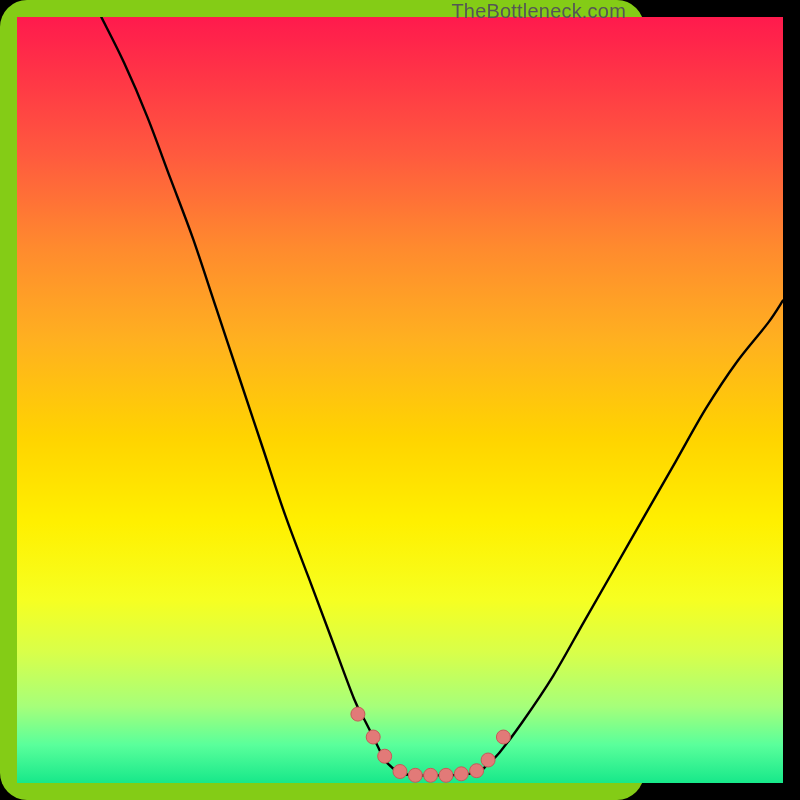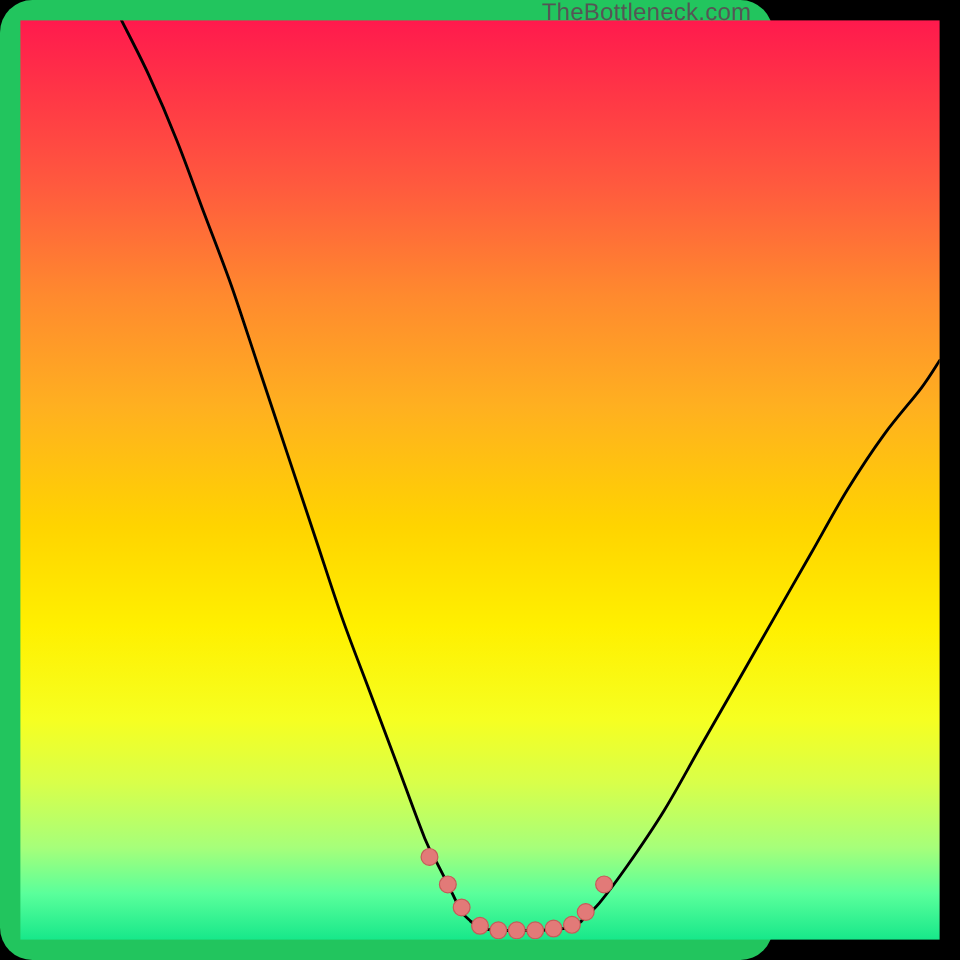--- a/index.html
+++ b/index.html
@@ -10,21 +10,21 @@
     overflow: hidden;
     background: #000;
     font-family: Arial, Helvetica, sans-serif;
   }
   .frame {
     position: absolute;
     left: 0;
     top: 0;
     width: 644px;
     height: 800px;
-    background: #22c55e;
+    background: #84cc16;
     border-radius: 27px;
   }
   .plot {
     position: absolute;
     left: 17px;
     top: 17px;
     width: 766px;
     height: 766px;
     
     background: linear-gradient(

